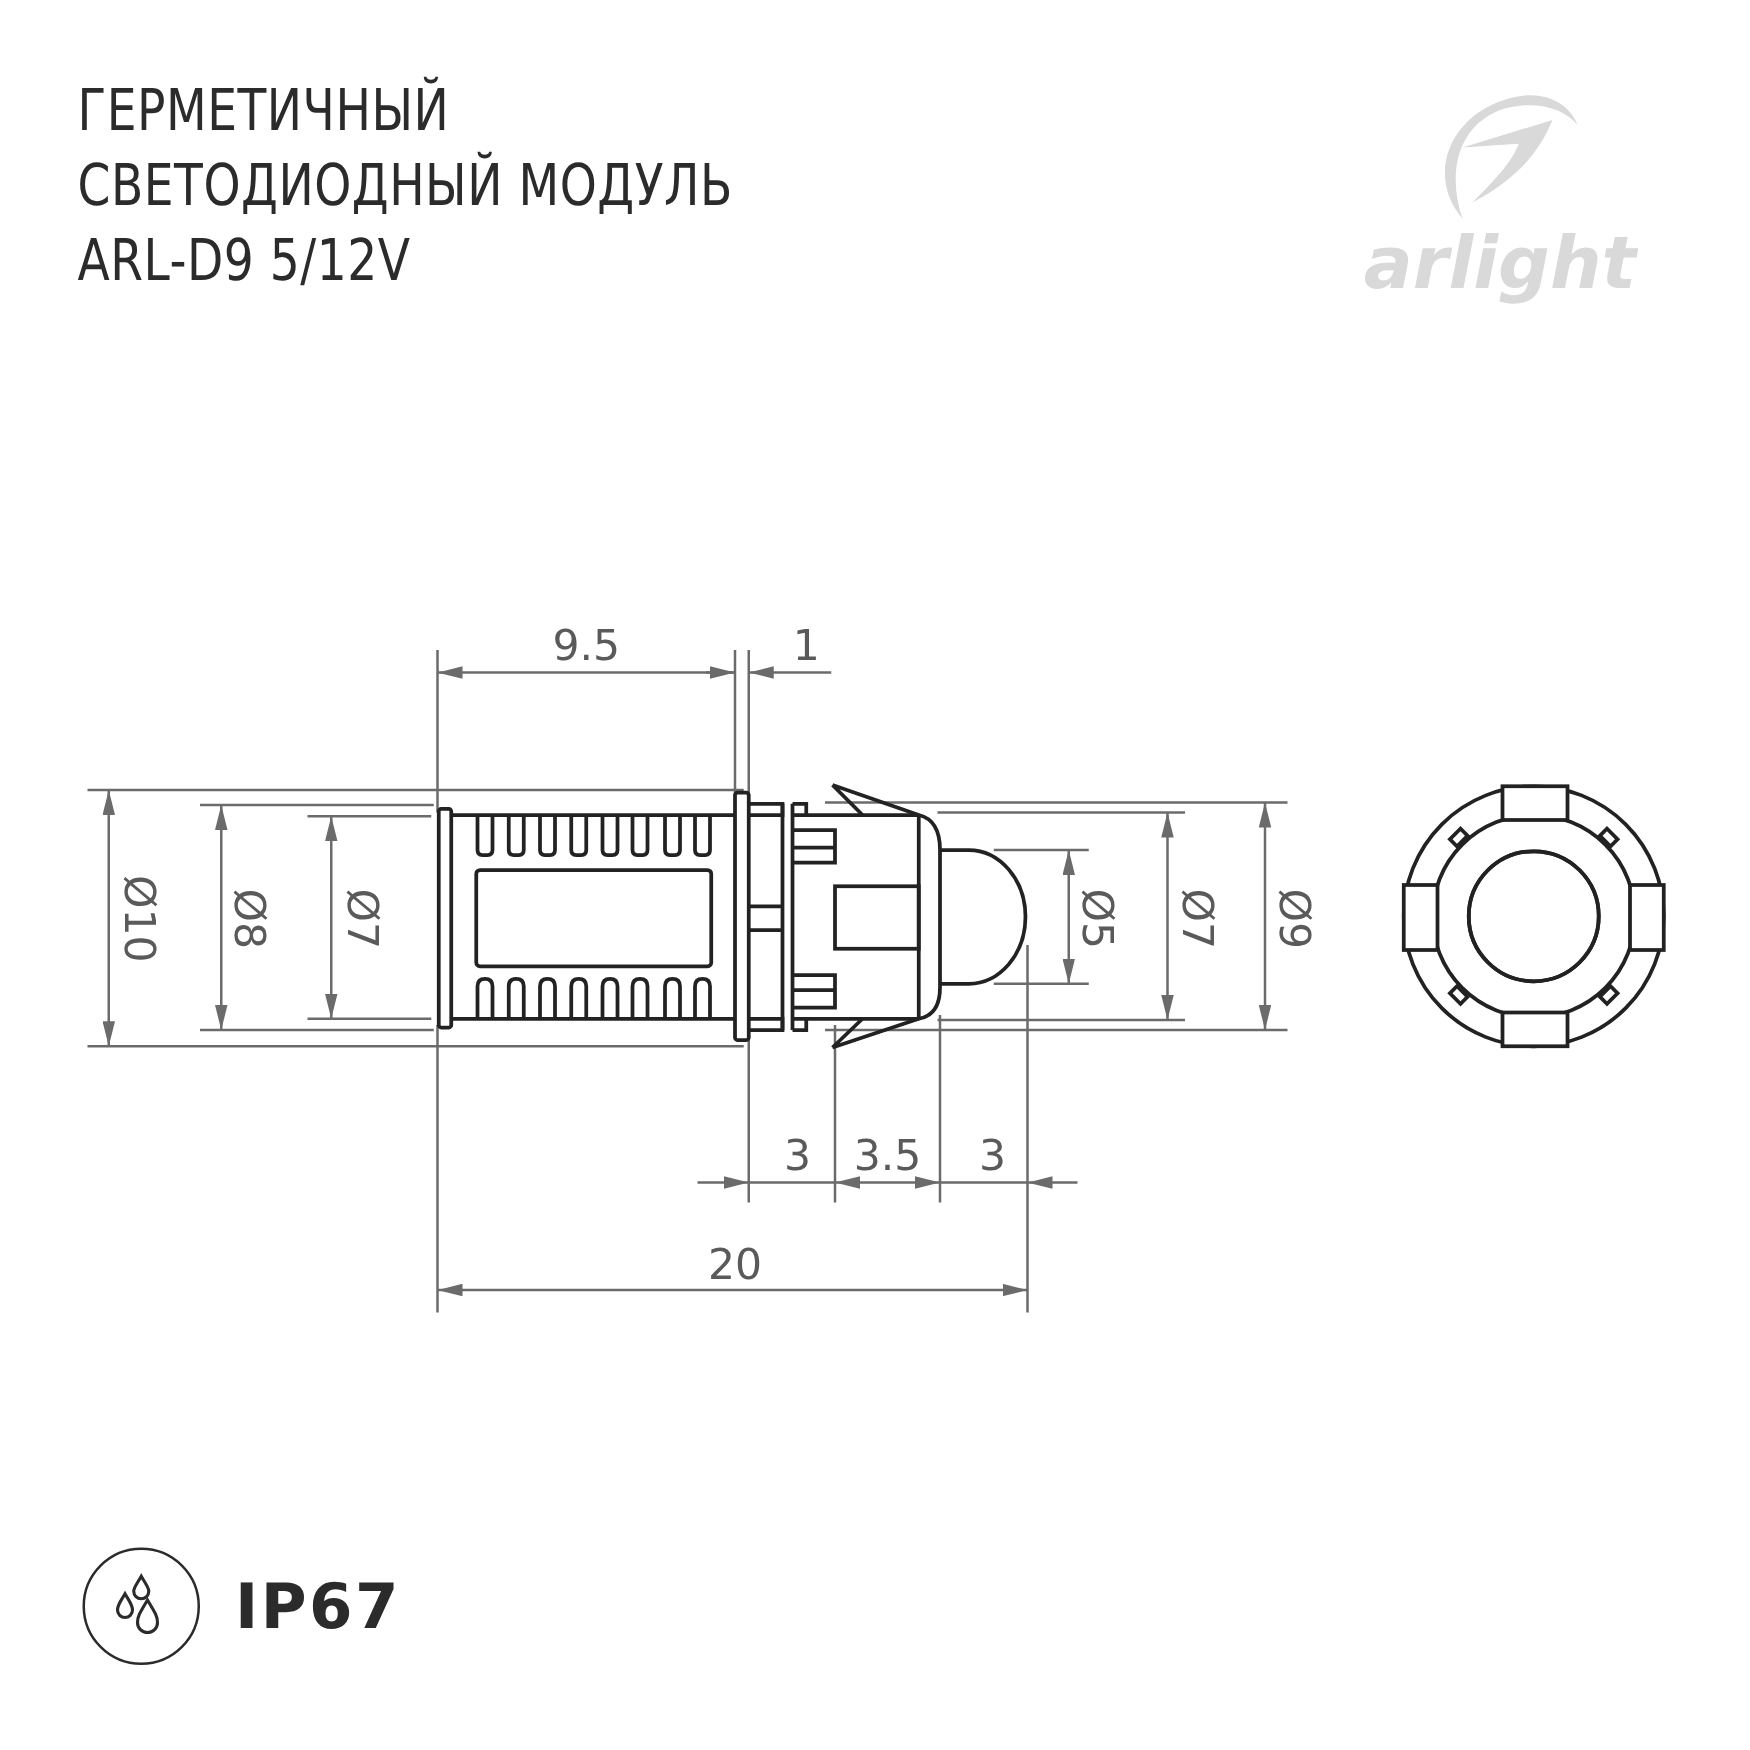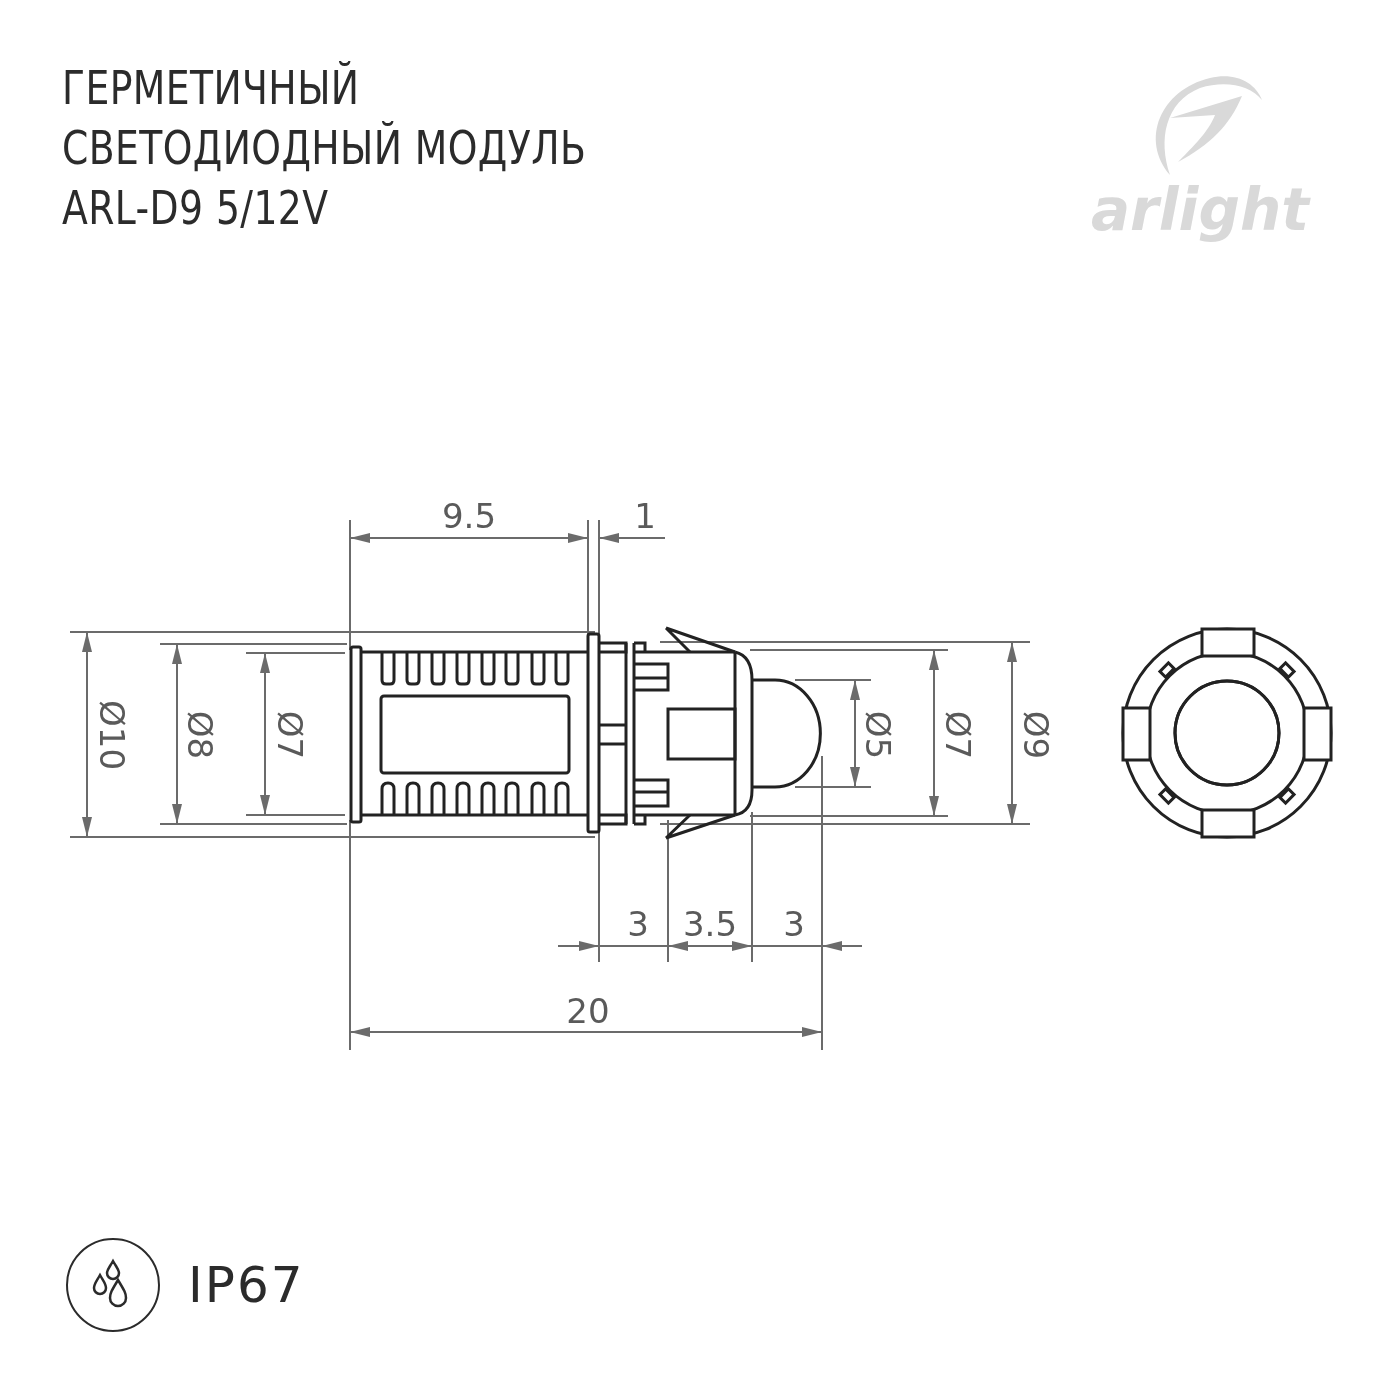--- a/index.html
+++ b/index.html
@@ -4,22 +4,22 @@
 <style>
   html, body { margin: 0; padding: 0; background: #ffffff; }
   body { width: 1400px; height: 1400px; position: relative; overflow: hidden; font-family: "DejaVu Sans", sans-serif; }
   .title { position: absolute; left: 62px; top: 58px; color: #2b2b2b; font-family: "DejaVu Sans", sans-serif; font-weight: normal; font-size: 46px; line-height: 60px; letter-spacing: 0.5px; transform: scaleX(0.82); transform-origin: left top; }
   .title div { white-space: nowrap; }
   .logo { position: absolute; left: 1050px; top: 60px; width: 300px; height: 200px; }
   .drawing { position: absolute; left: 0; top: 0; width: 1400px; height: 1400px; }
   .ip-block { position: absolute; left: 66px; top: 1235px; height: 100px; display: flex; align-items: center; }
   .ip-circle { width: 94px; height: 94px; border: 2px solid #2b2b2b; border-radius: 50%; box-sizing: border-box; display: flex; align-items: center; justify-content: center; }
   .ip-label { margin-left: 28px; font-size: 50px; color: #2b2b2b; letter-spacing: 2px; }
-  .ip-label .pre { font-weight: normal; }
-  .ip-label .num { font-weight: normal; }
+  .ip-label .pre { font-weight: bold; }
+  .ip-label .num { font-weight: bold; }
   .dimtext { font-family: "DejaVu Sans", sans-serif; fill: #5a5a5a; font-size: 34px; }
 </style>
 </head>
 <body>
 
 <div class="title">
   <div>ГЕРМЕТИЧНЫЙ</div>
   <div>СВЕТОДИОДНЫЙ МОДУЛЬ</div>
   <div>ARL-D9 5/12V</div>
 </div>

